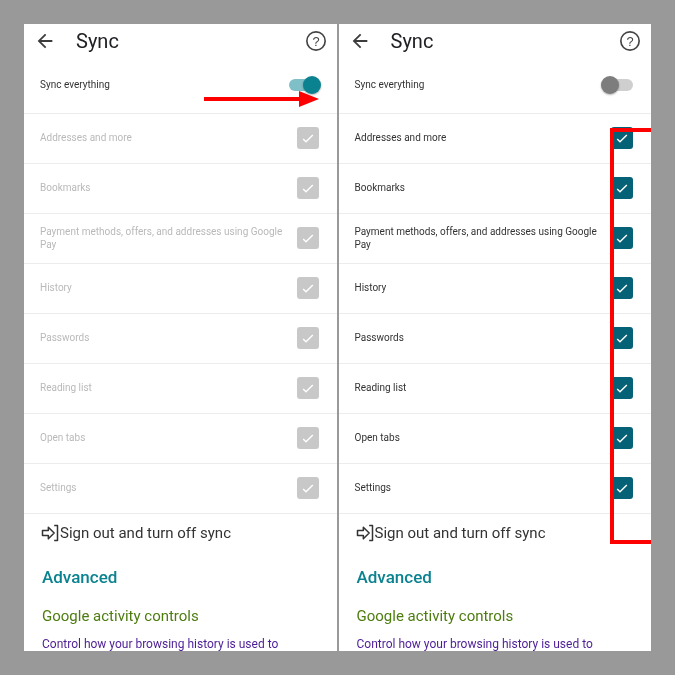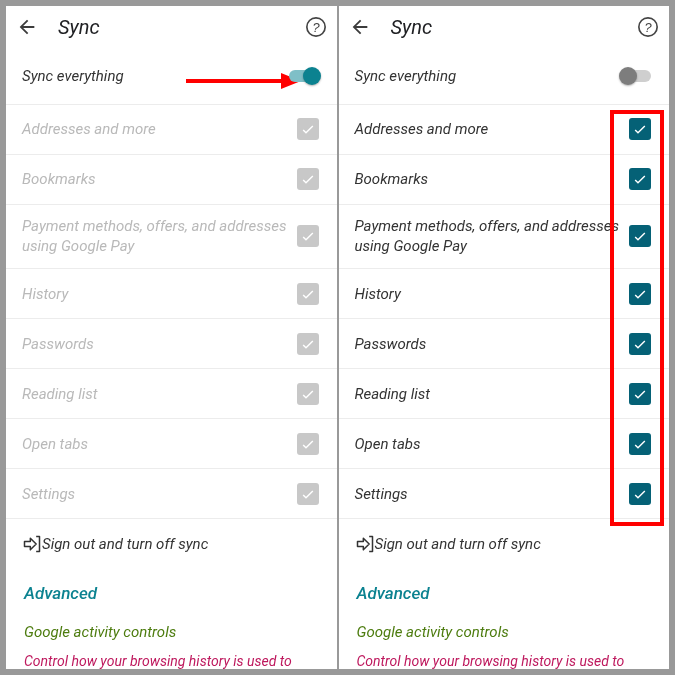--- a/index.html
+++ b/index.html
@@ -8,24 +8,23 @@
     font-family: Roboto, Arial, sans-serif;
     font-size: 14px;
     width: 675px;
     height: 675px;
     overflow: hidden;
   }
   .container {
     display: flex;
     width: 675px;
     height: 675px;
-    padding: 6px;
+    padding: 24px;
     gap: 2px;
     background: #999;
-    font-style: italic;
   }
   .panel {
     flex: 1;
     background: #fff;
     display: flex;
     flex-direction: column;
     overflow: hidden;
     position: relative;
   }
   .header {
@@ -47,21 +46,21 @@
   .row {
     display: flex;
     align-items: center;
     min-height: 50px;
     padding: 14px 16px;
     border-bottom: 1px solid #ececec;
   }
   .row.firstrow { min-height: 56px; border-top: none; }
   .row .label {
     flex: 1;
-    font-size: 15px;
+    font-size: 10px;
     line-height: 1.35;
   }
   .disabled .label { color: #b9b9b9; }
   .enabled .label { color: #333; }
 
   
   .toggle {
     width: 34px;
     height: 18px;
     position: relative;
@@ -119,22 +118,22 @@
   }
   .activity {
     padding: 14px 18px 0;
   }
   .activity .act-title {
     font-size: 15px;
     color: #4d7c0f;
     margin-bottom: 12px;
   }
   .activity .act-sub {
-    font-size: 14px;
-    color: #be185d;
+    font-size: 12px;
+    color: #4c1d95;
   }
 
   
   .arrow-svg {
     position: absolute;
     pointer-events: none;
   }
   
   .red-box {
     position: absolute;

